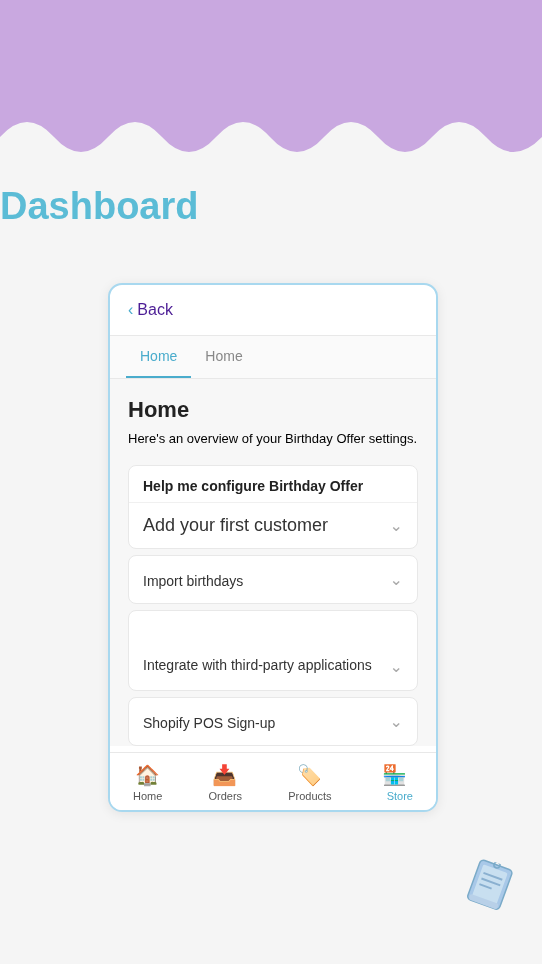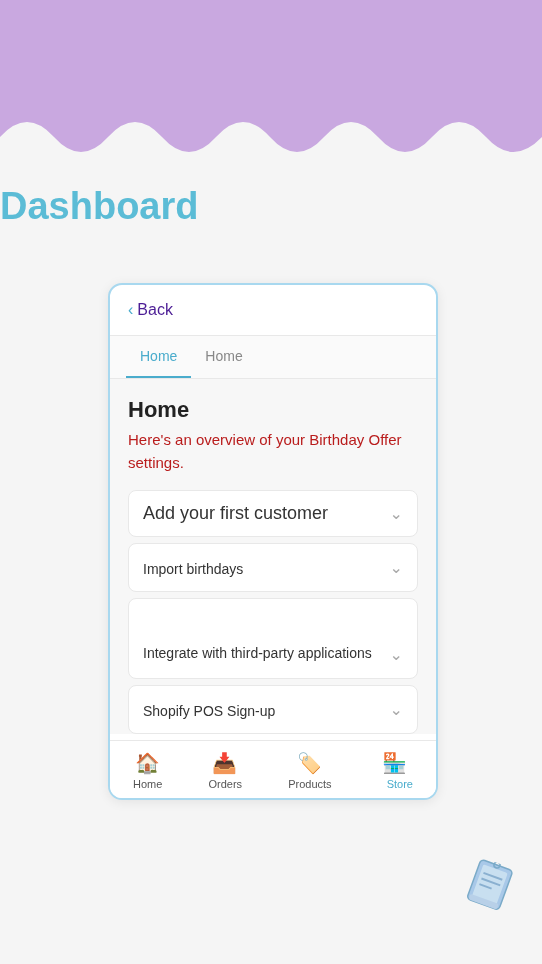--- a/index.html
+++ b/index.html
@@ -106,22 +106,22 @@
     }
 
     .home-title {
       font-size: 22px;
       font-weight: 700;
       color: #222;
       margin-bottom: 6px;
     }
 
     .home-desc {
-      font-size: 15px;
-      color: #b91c1c;
+      font-size: 13px;
+      color: #000000;
       line-height: 1.5;
       margin-bottom: 16px;
     }
 
     .accordion-section {
       background: #fff;
       border: 1px solid #e8e8e8;
       border-radius: 8px;
       margin-bottom: 6px;
       overflow: hidden;
@@ -243,20 +243,21 @@
     <div class="tab active">Home</div>
     <div class="tab">Home</div>
   </div>
 
   <div class="card-content">
 
     <div class="home-title">Home</div>
     <div class="home-desc">Here's an overview of your Birthday Offer settings.</div>
 
     <div class="accordion-section">
+      <div class="accordion-title-block">Help me configure Birthday Offer</div>
       <div class="accordion-row">
         <span class="accordion-row-label">Add your first customer</span>
         <span class="chevron-icon">⌄</span>
       </div>
     </div>
 
     <div class="accordion-item">
       <span class="accordion-item-label">Import birthdays</span>
       <span class="chevron-icon">⌄</span>
     </div>

